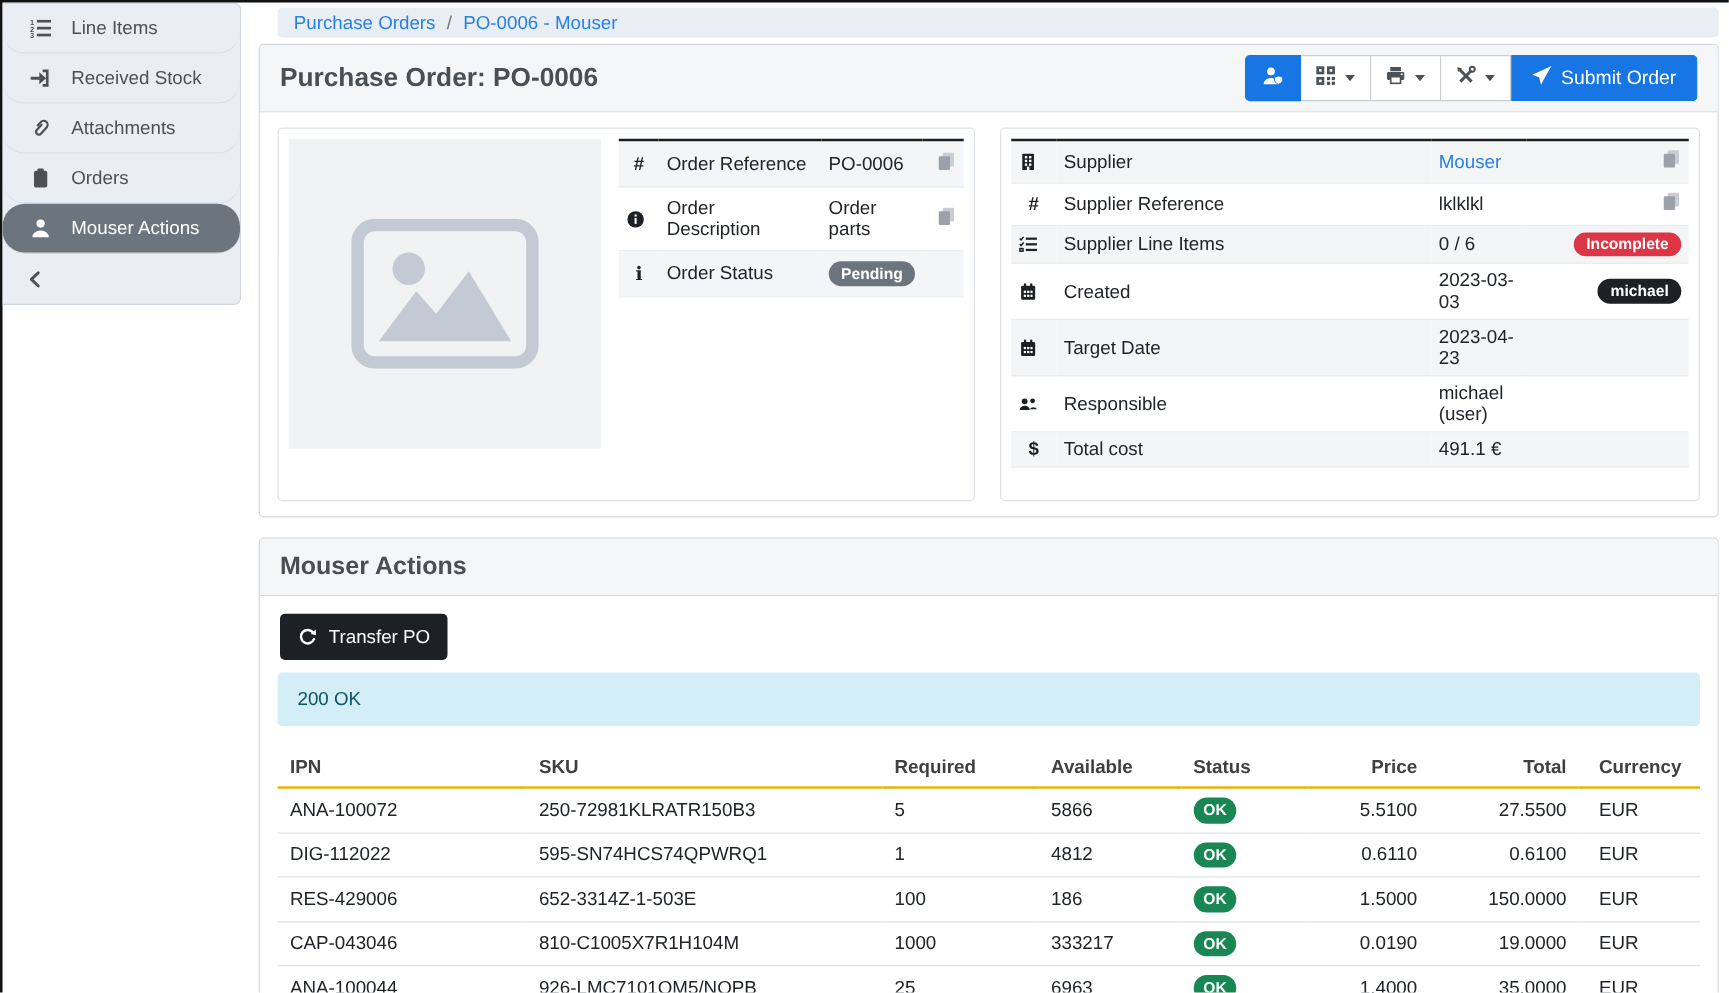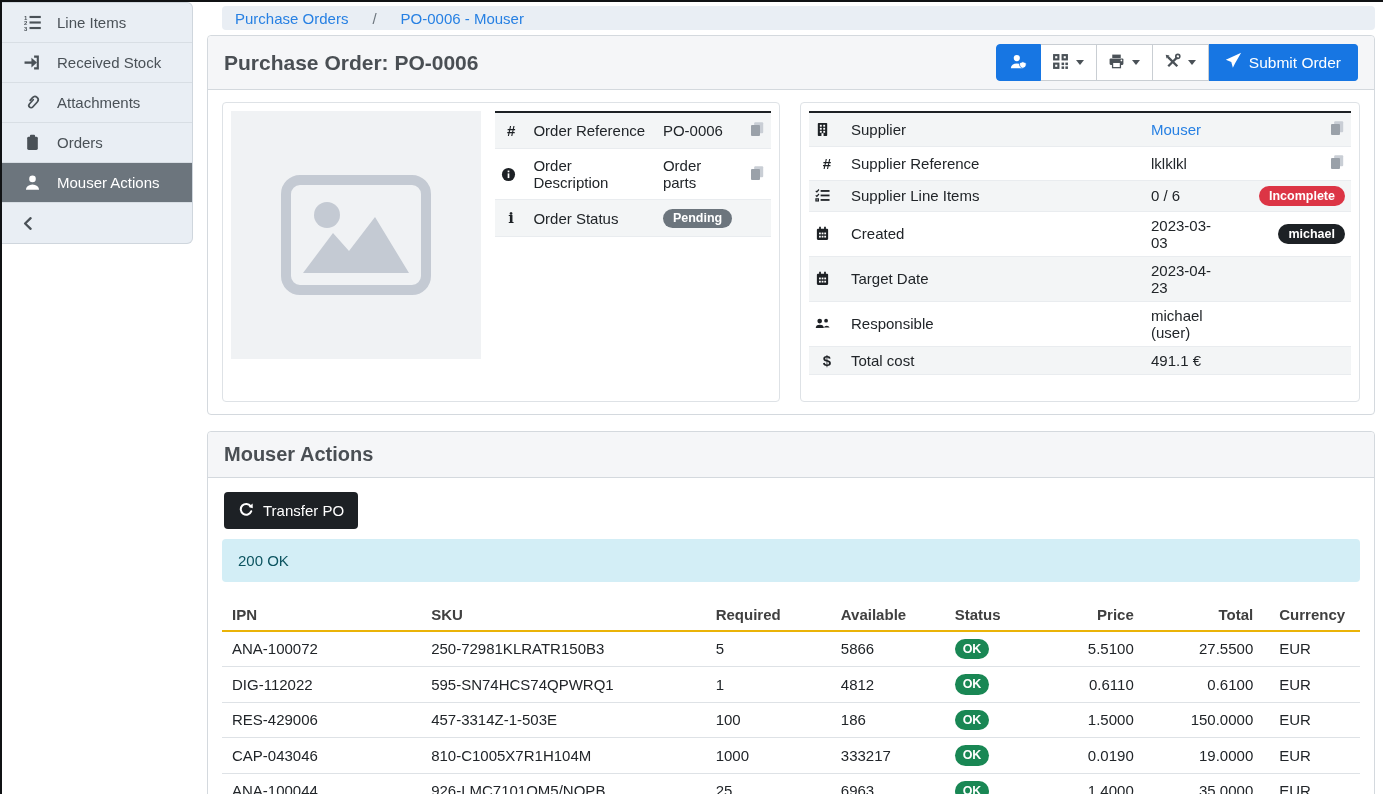--- a/index.html
+++ b/index.html
@@ -21,34 +21,34 @@
   .sidebar {
     width:191px; background:#e9eef4;
     border:1px solid #cfd6dd; border-left:none;
     border-radius:0 6px 6px 0;
     overflow:hidden;
   }
   .sb-item {
     display:flex; align-items:center; gap:15px;
     height:40px; padding:0 10px 0 20px;
     border-bottom:1px solid #d8dee4;
-    color:#4a5157; cursor:pointer;
+    color:#4a5157; cursor:pointer;border-radius:18px;
   }
   .sb-item:last-child { border-bottom:none; }
   .sb-item.active { background:#6c757d; color:#fff; }
   .sb-ic { width:20px; display:flex; justify-content:center; }
   .sb-ic svg { width:17px; height:17px; }
   .sb-label { font-size:15px; }
   .sb-collapse { padding-left:16px; }
 
   
   .breadcrumb {
     margin-top:4px; margin-left:15px;
     height:24px; background:#e9eef4; border-radius:4px;
-    display:flex; align-items:center; gap:24px;
+    display:flex; align-items:center; gap:9px;
     padding:0 13px; font-size:15px;
   }
   .crumb-sep { color:#6c757d; }
 
   
   .panel {
     margin-top:5px; background:#fff;
     border:1px solid #d4d9de; border-radius:4px;
   }
   .panel-header {
@@ -472,21 +472,21 @@
                 <td>595-SN74HCS74QPWRQ1</td>
                 <td>1</td>
                 <td>4812</td>
                 <td><span class="badge badge-success">OK</span></td>
                 <td class="num-r">0.6110</td>
                 <td class="num-r">0.6100</td>
                 <td class="cur">EUR</td>
               </tr>
               <tr>
                 <td>RES-429006</td>
-                <td>457-3314Z-1-503E</td>
+                <td>652-3314Z-1-503E</td>
                 <td>100</td>
                 <td>186</td>
                 <td><span class="badge badge-success">OK</span></td>
                 <td class="num-r">1.5000</td>
                 <td class="num-r">150.0000</td>
                 <td class="cur">EUR</td>
               </tr>
               <tr>
                 <td>CAP-043046</td>
                 <td>810-C1005X7R1H104M</td>

